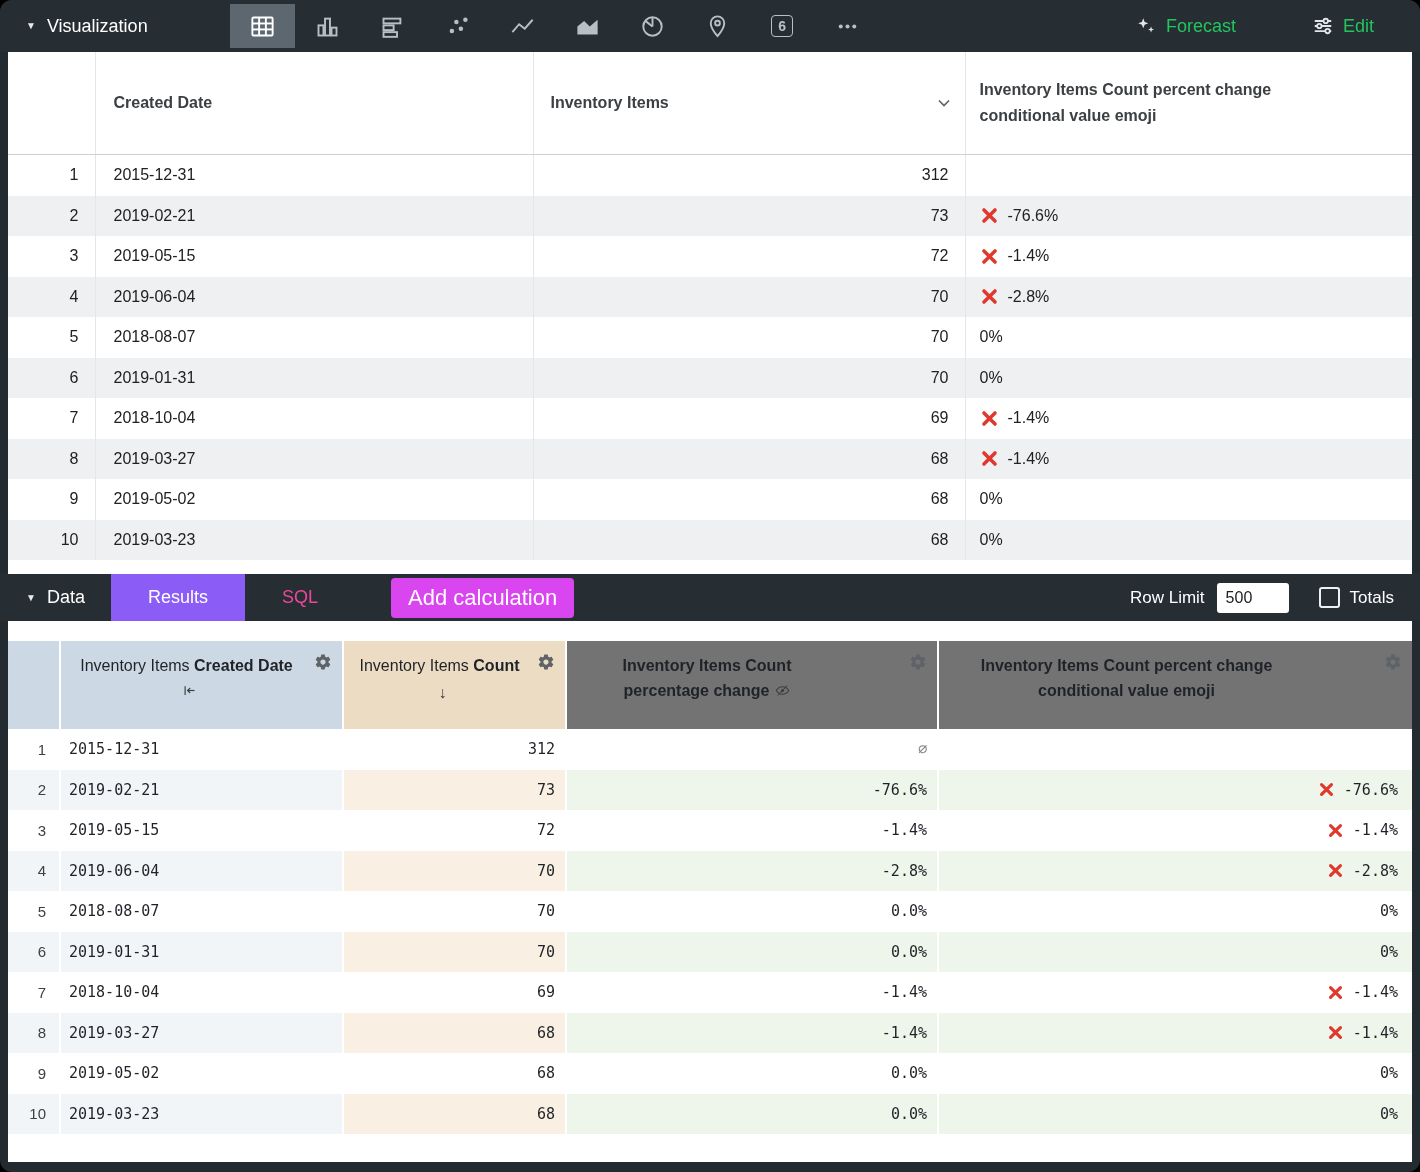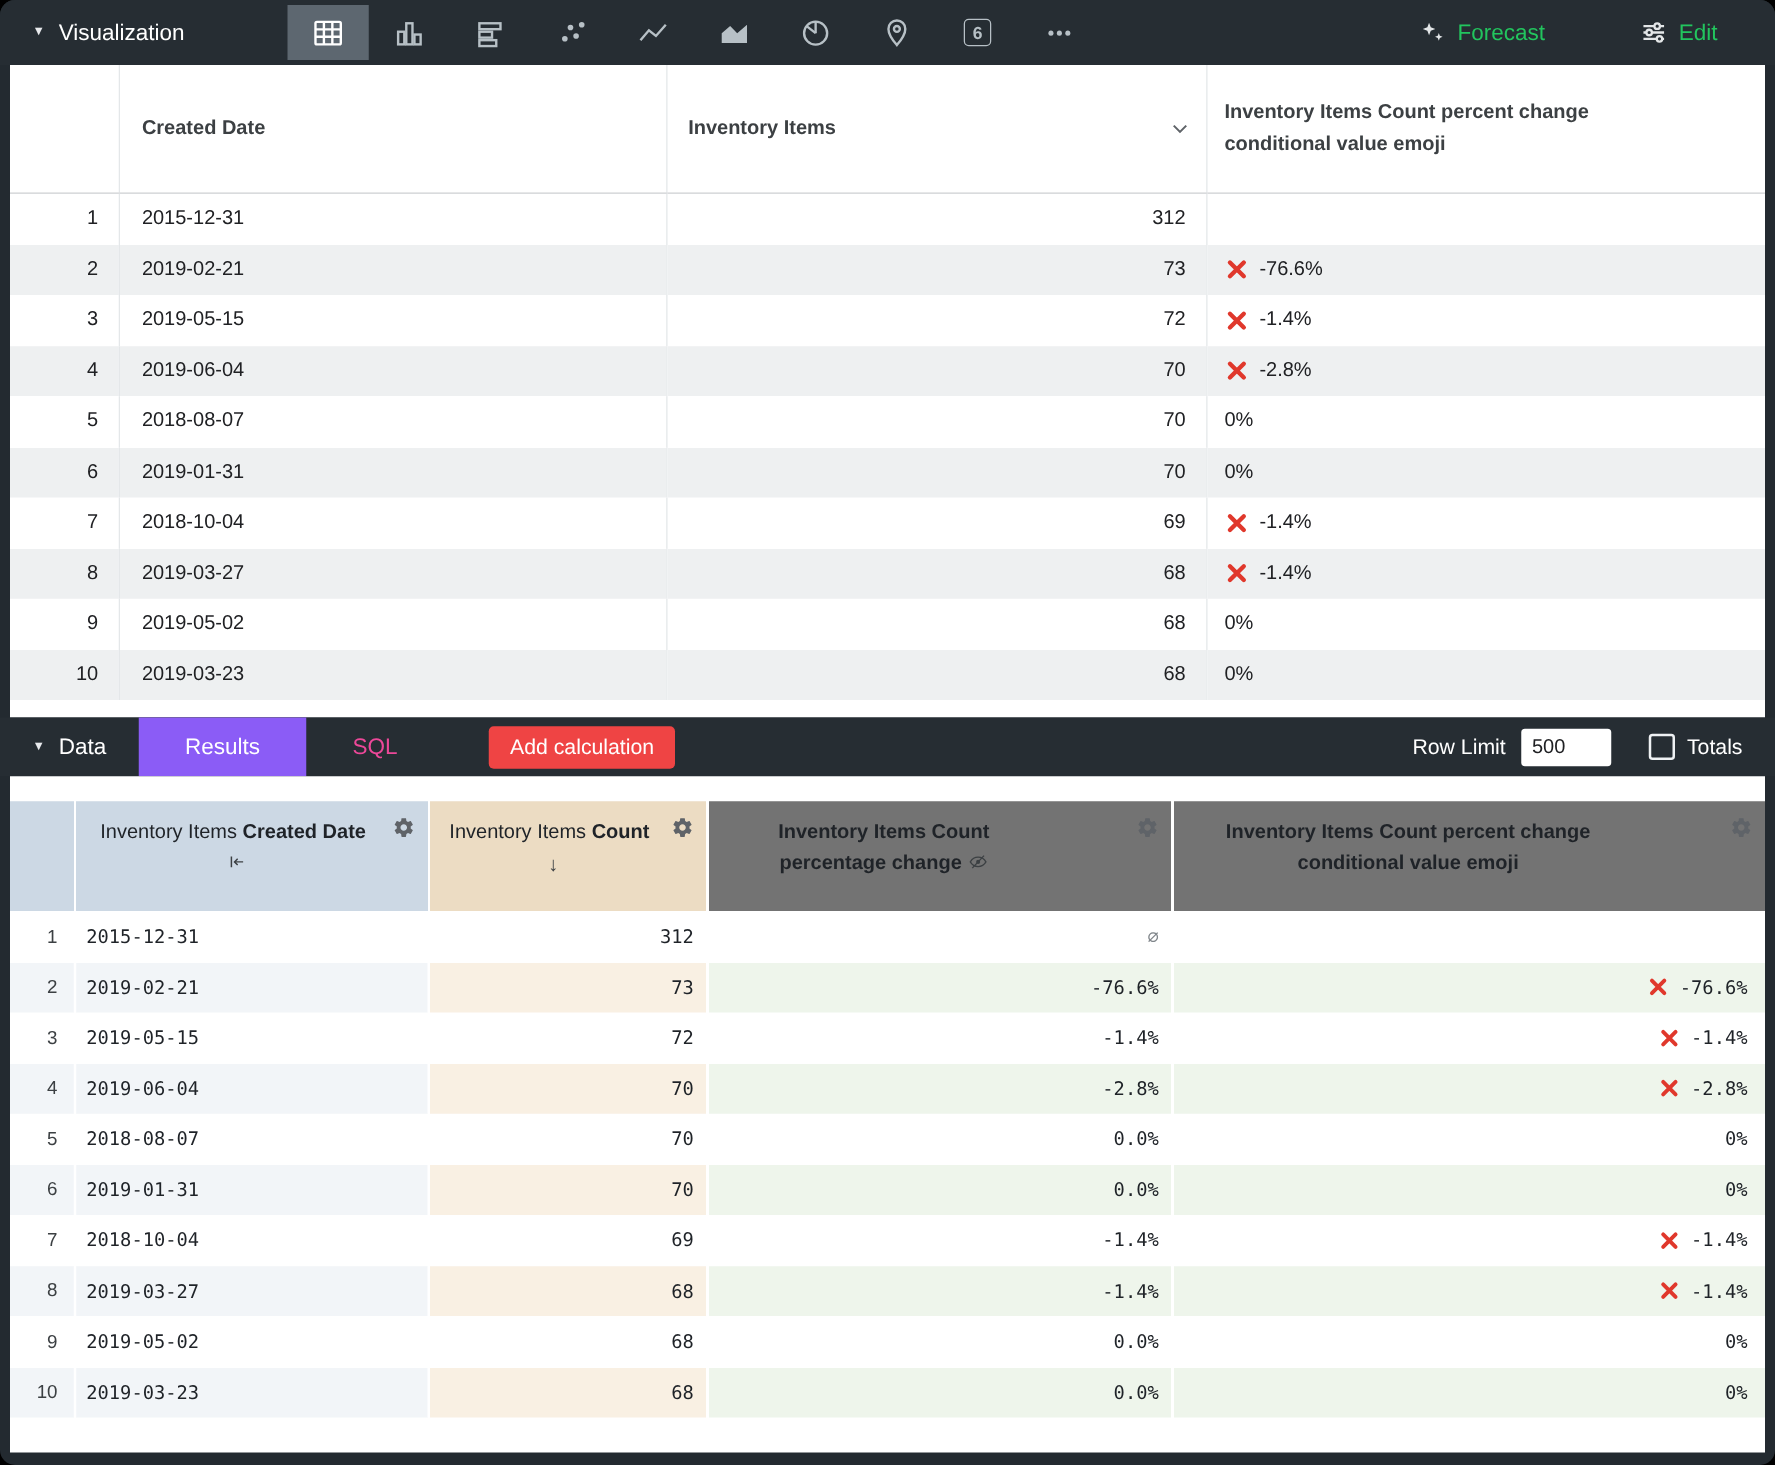--- a/index.html
+++ b/index.html
@@ -20,21 +20,21 @@
 
   .icon{display:inline-flex;align-items:center;justify-content:center;line-height:0;}
   .icon svg{display:block;}
   .viz-type svg{width:27px;height:27px;}
   .bar-btn svg{width:22px;height:22px;}
   .six{border:1.7px solid currentColor;border-radius:4px;font-size:14px;font-weight:700;padding:2px 6px;line-height:1.15;}
 
   
   .tab{height:100%;display:flex;align-items:center;padding:0 37px;font-size:18px;color:#ec4899;background:none;border:none;cursor:pointer;font-family:inherit;}
   .tab.active{background:#8b5cf6;color:#fff;}
-  .add-calc{margin-left:36px;background:#ef4444;color:#fff;border:none;border-radius:4px;font-size:17px;padding:7px 17px;cursor:pointer;font-family:inherit;}
+  .add-calc{margin-left:36px;background:#d946ef;color:#fff;border:none;border-radius:4px;font-size:22px;padding:7px 17px;cursor:pointer;font-family:inherit;}
   .databar-right{margin-left:auto;display:flex;align-items:center;padding-right:26px;font-size:17px;color:#fff;}
   .rowlimit{width:54px;height:30px;border:none;border-radius:3px;font-size:16px;padding:0 9px;margin-left:12px;color:#202124;font-family:inherit;}
   .checkbox{width:17px;height:17px;border:2px solid #eef1f3;border-radius:3px;margin-left:30px;margin-right:10px;display:inline-block;background:transparent;cursor:pointer;}
 
   
   .viz-panel{background:#fff;margin:0 8px;padding-bottom:14px;}
   .results-panel{background:#fff;margin:0 8px 10px;padding-top:20px;flex:1;}
 
   table{width:100%;border-collapse:collapse;table-layout:fixed;}
 

